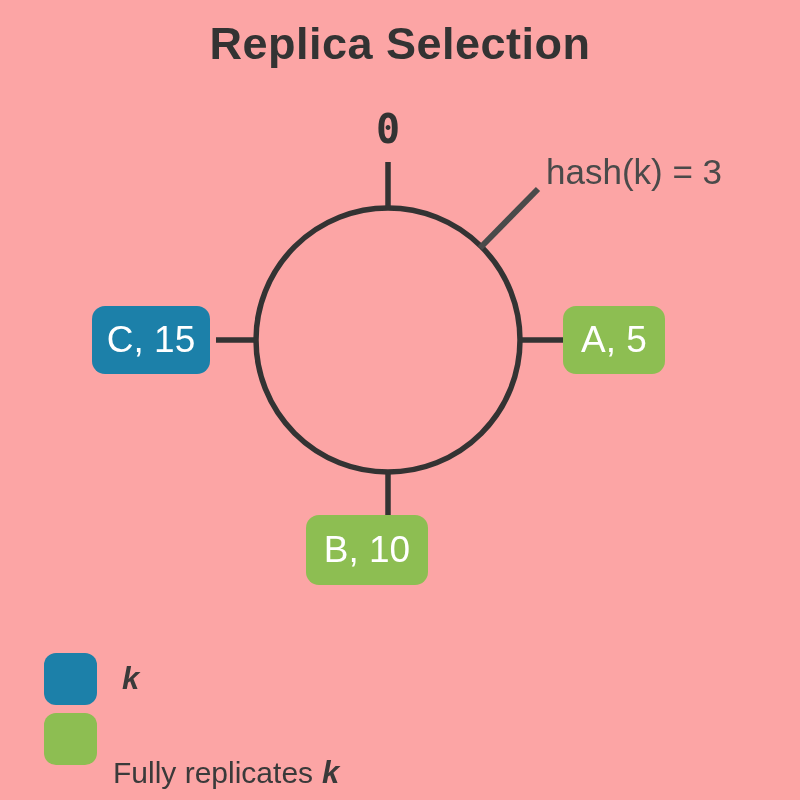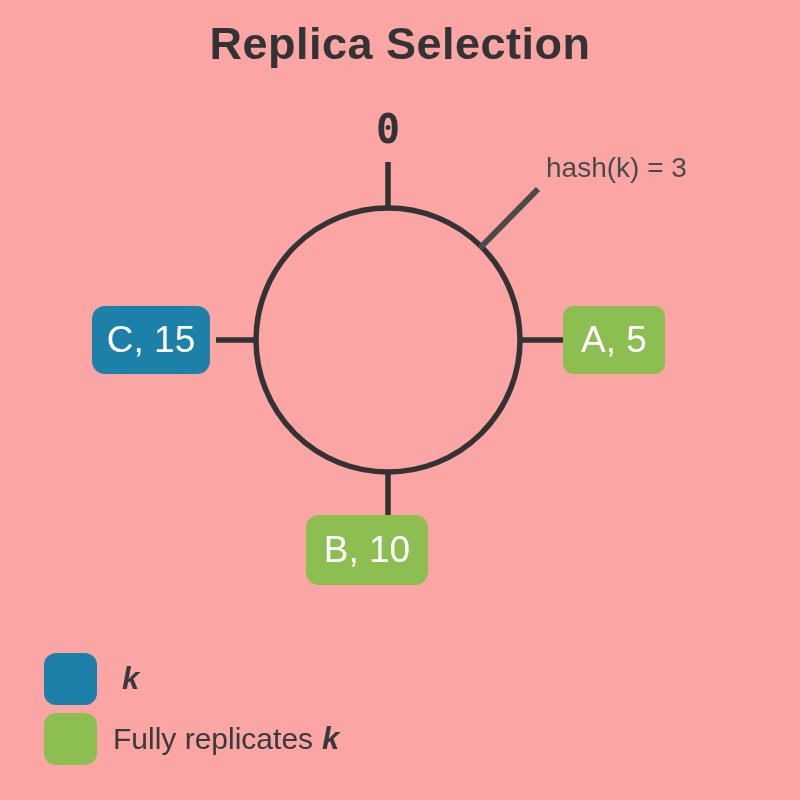--- a/index.html
+++ b/index.html
@@ -30,21 +30,21 @@
     left: 338px; top: 106px; width: 100px;
     text-align: center;
     font-family: "DejaVu Sans Mono", monospace;
     font-size: 40px;
     font-weight: bold;
     color: #333333;
   }
   .hash-annotation {
     position: absolute;
     left: 546px; top: 152px;
-    font-size: 28px;
+    font-size: 35px;
     color: #4a4a4a;
     white-space: nowrap;
   }
   .node-box {
     position: absolute;
     border-radius: 13px;
     display: flex;
     align-items: center;
     justify-content: center;
     color: #ffffff;
@@ -65,21 +65,21 @@
     position: absolute;
     left: 113px;
     height: 52px;
     display: flex;
     align-items: center;
     font-size: 30px;
     color: #3a3a3a;
     white-space: nowrap;
   }
   .legend-row.transient { top: 653px; }
-  .legend-row.full      { top: 713px; }
+  .legend-row.full      { top: 747px; }
   .legend-k {
     font-weight: bold;
     font-style: italic;
     margin-left: 9px;
     font-size: 31px;
   }
 </style>
 </head>
 <body>
 
@@ -97,21 +97,21 @@
   </svg>
 
   <div class="zero-label">0</div>
 
   <div class="hash-annotation">hash(k) = 3</div>
 
   <div class="node-box c" style="background-color: rgb(28, 128, 169);">
     <span>C, 15</span>
   </div>
 
-  <div class="node-box a" style="background-color: rgb(141, 190, 82); border-radius: 10px;">
+  <div class="node-box a" style="background-color: rgb(141, 190, 82);">
     <span>A, 5</span>
   </div>
 
   <div class="node-box b" style="background-color: rgb(141, 190, 82);">
     <span>B, 10</span>
   </div>
 
   <div>
     <div class="legend-swatch transient" style="background-color: rgb(28, 128, 169);"></div>
     <div class="legend-row transient">

